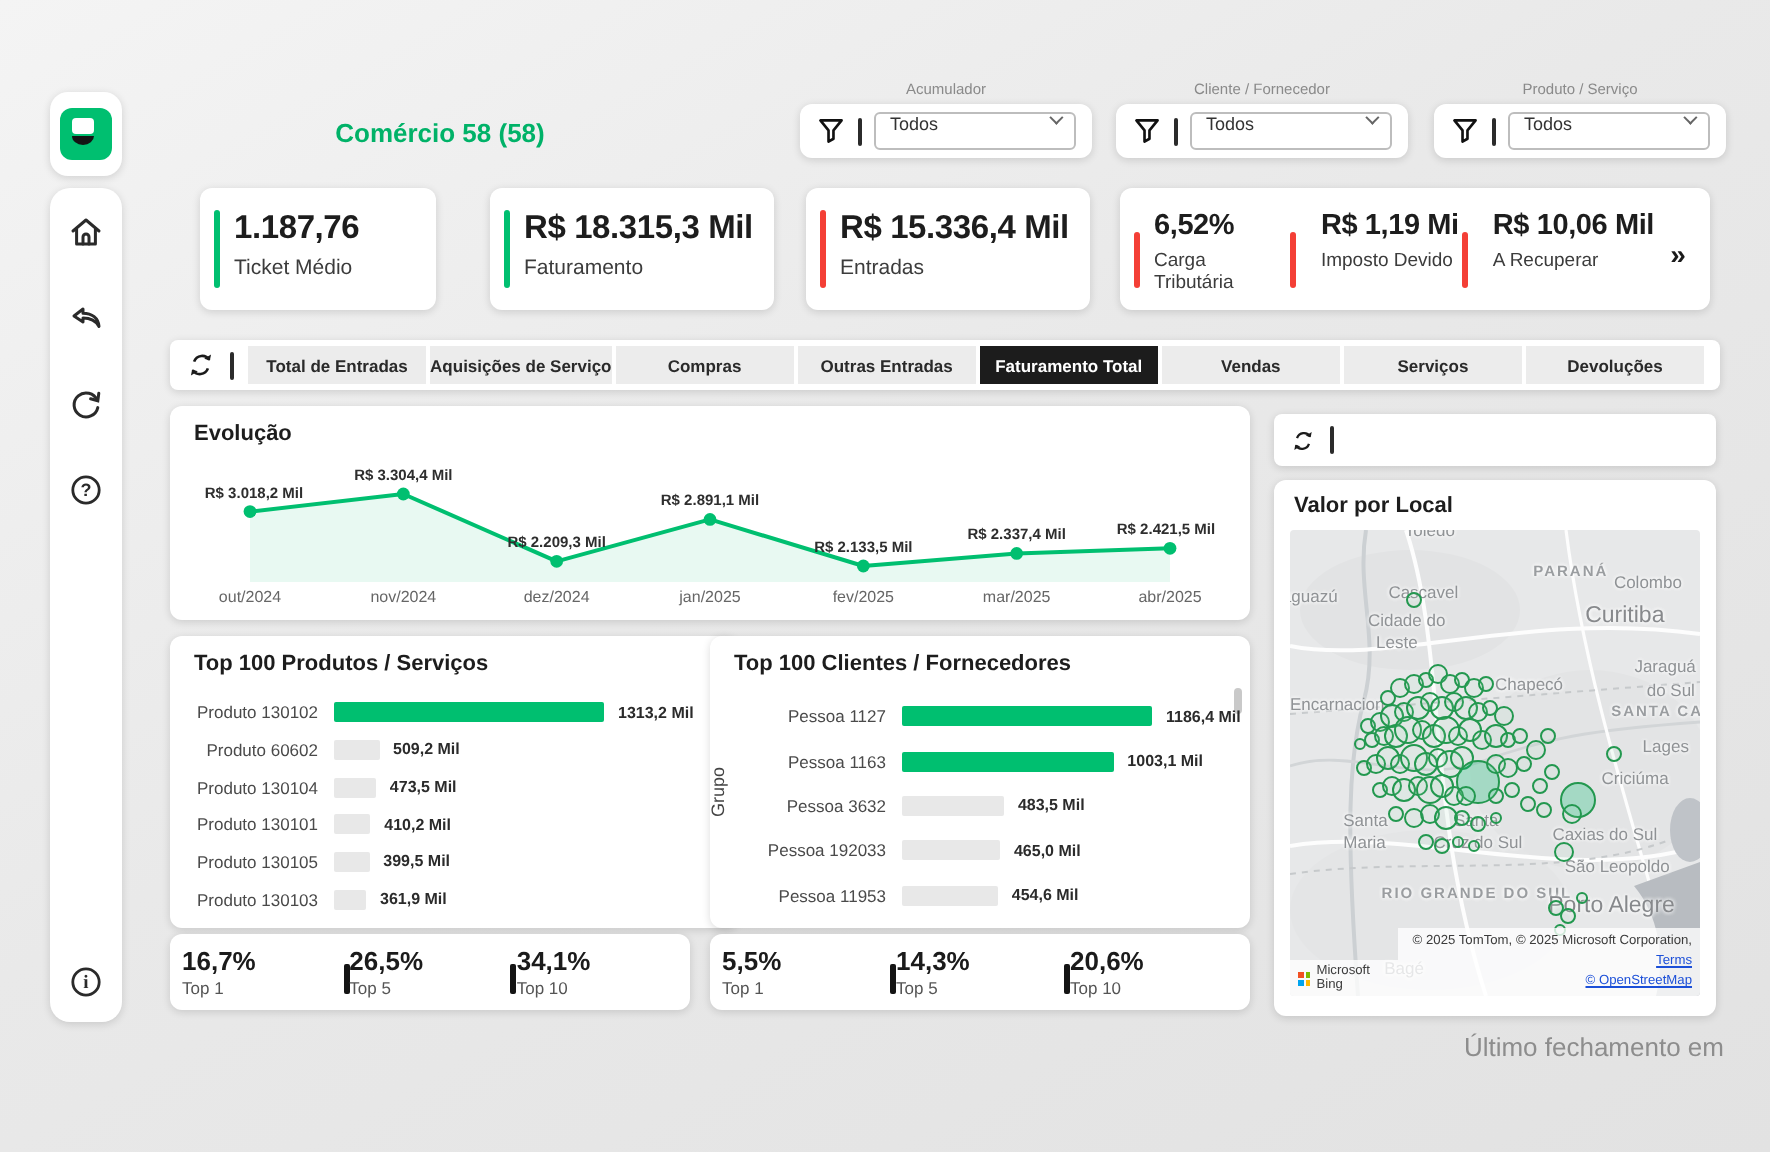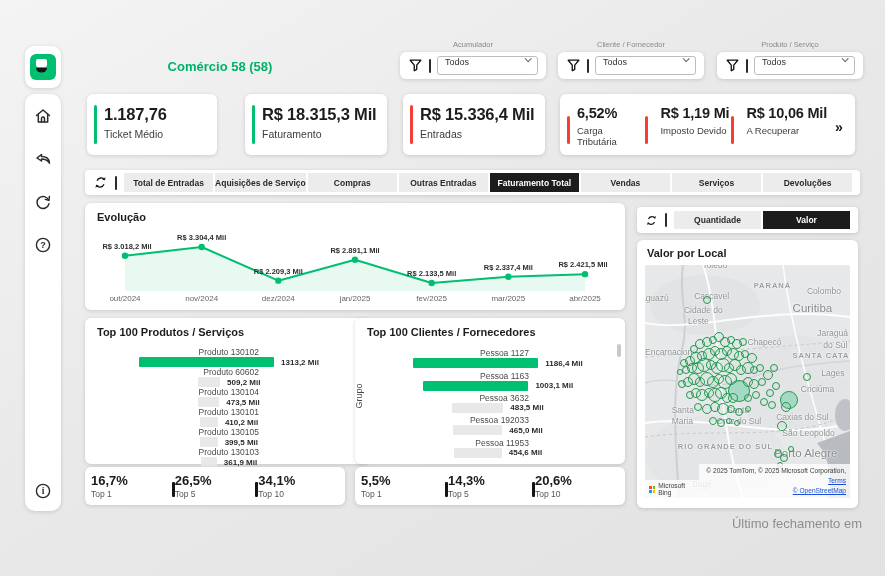--- a/index.html
+++ b/index.html
@@ -38,21 +38,21 @@
                 padding:0 7px; font-size:9px; color:#333; cursor:pointer; }
   .chev { width:5px; height:5px; border-right:1.4px solid #666; border-bottom:1.4px solid #666;
           transform:rotate(45deg) translateY(-1px); }
 
   
   .kpi { top:94px; height:61px; padding:11px 6px 0 17px; }
   .accent { position:absolute; left:7px; top:11px; bottom:11px; width:3px; border-radius:2px; }
   .accent.green { background:#00bf70; } .accent.red { background:#f43f36; }
   .kpi-value { font-size:16.5px; font-weight:700; color:#1d1d1d; letter-spacing:-.2px; white-space:nowrap; }
   .kpi-label { font-size:10.5px; color:#3c3c3c; margin-top:4px; }
-  #kpi-0 { left:87px;  width:130px; }
+  #kpi-0 { left:100px;  width:118px; }
   #kpi-1 { left:245px; width:142px; }
   #kpi-2 { left:403px; width:142px; }
   #kpi-group { left:560px; top:94px; width:295px; height:61px; display:flex; align-items:stretch; padding:11px 4px 0 0; }
   .gitem { position:relative; flex:1; padding-left:17px; }
   .gitem .kpi-value { font-size:14.5px; }
   .gitem .kpi-label { font-size:9.5px; }
   #kpi-more { width:24px; display:flex; align-items:center; justify-content:center;
               font-size:14px; font-weight:700; color:#1b1b1b; cursor:pointer; margin-top:-6px; }
 
   
@@ -77,39 +77,39 @@
                 display:flex; align-items:center; justify-content:center; cursor:pointer; }
   .toggle-btn.active { background:#1c1c1c; color:#fff; }
 
   
   #map-card { left:637px; top:240px; width:221px; height:268px; }
   #map-area { position:absolute; left:8px; top:25px; width:205px; height:233px;
               background:#e7e8e9; overflow:hidden; border-radius:2px; }
   #map-terrain { position:absolute; inset:0; width:100%; height:100%; }
   .map-label { position:absolute; color:#8f9295; font-size:8.5px; white-space:nowrap;
                text-shadow:0 0 2px #fff,0 0 2px #fff; }
-  .map-label.state { font-size:7.5px; letter-spacing:1px; color:#9a9da0; font-weight:700; }
+  .map-label.state { font-size:7.5px; letter-spacing:1px; color:#9a9da0; font-weight:700;margin-left:13px; }
   .map-label.big { font-size:11.5px; color:#87898c; }
   .bubble { position:absolute; border:1.3px solid #23984f; border-radius:50%;
             background:rgba(160,225,190,.10); cursor:pointer; }
   .bubble.filled { background:rgba(0,191,112,.28); }
   #map-attr { position:absolute; left:0; right:0; bottom:0; display:flex;
               justify-content:space-between; align-items:flex-end; font-size:6.6px; color:#3c3c3c; }
   .attr-chip { background:rgba(255,255,255,.78); padding:2px 4px; display:flex; align-items:center; gap:3px; }
   .attr-right { text-align:right; line-height:1.5; }
   .attr-link { color:#1b4fd8; text-decoration:underline; cursor:pointer; }
   #ms-logo { width:7px; height:7px; display:grid; grid-template:1fr 1fr/1fr 1fr; gap:1px; }
   #ms-logo i { display:block; }
 
   
   #prod-card   { left:85px;  top:318px; width:284px; height:146px; }
   #cli-card    { left:355px; top:318px; width:270px; height:146px; }
   .rows { position:absolute; left:6px; top:29px; right:10px; bottom:5px;
           display:flex; flex-direction:column; justify-content:space-around; }
-  .brow { display:flex; align-items:center; cursor:pointer;flex-direction:column; }
+  .brow { display:flex; cursor:pointer; }
   .blabel { text-align:right; font-size:8.5px; color:#4a4a4a; white-space:nowrap; flex:none; }
   .btrack { flex:1; display:flex; align-items:center; margin-left:8px; }
   .bbar { height:10px; background:#e8e8e8; border-radius:1px; flex:none; }
   .bbar.hl { background:#00bf70; }
   .bval { font-size:8px; font-weight:700; color:#2b2b2b; margin-left:7px; white-space:nowrap; }
   .scrollbar { position:absolute; right:4px; top:26px; width:4px; height:13px;
                background:#c9c9c9; border-radius:2px; cursor:pointer; }
   #grupo-label { position:absolute; left:-16px; top:50%; transform:rotate(-90deg);
                  font-size:9px; color:#444; width:40px; text-align:center; }
 
@@ -297,24 +297,20 @@
 </div>
 
 <div class="card" id="toggle-card">
   <svg class="sync-icon" style="width:13px;height:13px" viewBox="0 0 17 17">
     <path d="M13.2 5.6 A4.8 4.8 0 0 0 4.6 6.6" fill="none" stroke="#1b1b1b" stroke-width="1.5"></path>
     <path d="M14.2 2.6 l-0.7 3.4 -3.2-1 Z" fill="#1b1b1b"></path>
     <path d="M3.8 11.4 A4.8 4.8 0 0 0 12.4 10.4" fill="none" stroke="#1b1b1b" stroke-width="1.5"></path>
     <path d="M2.8 14.4 l0.7-3.4 3.2 1 Z" fill="#1b1b1b"></path>
   </svg>
   <div class="vdiv"></div>
-  <div id="toggle-strip">
-      <div class="toggle-btn">Quantidade</div>
-      <div class="toggle-btn active">Valor</div>
-    </div>
 </div>
 
 <div class="card" id="map-card">
   <div class="panel-title" style="left:10px;top:7px">Valor por Local</div>
   <div id="map-area">
     <svg id="map-terrain" viewBox="0 0 205 233" preserveAspectRatio="none">
       <ellipse cx="60" cy="40" rx="55" ry="30" fill="#e2e3e4"></ellipse>
       <ellipse cx="150" cy="120" rx="60" ry="50" fill="#e3e4e5"></ellipse>
       <ellipse cx="70" cy="190" rx="70" ry="40" fill="#e4e5e6"></ellipse>
       <path d="M38 0 C 33 30, 45 55, 37 85 S 28 150, 34 233" fill="none" stroke="#ccd0d3" stroke-width="2"></path>

